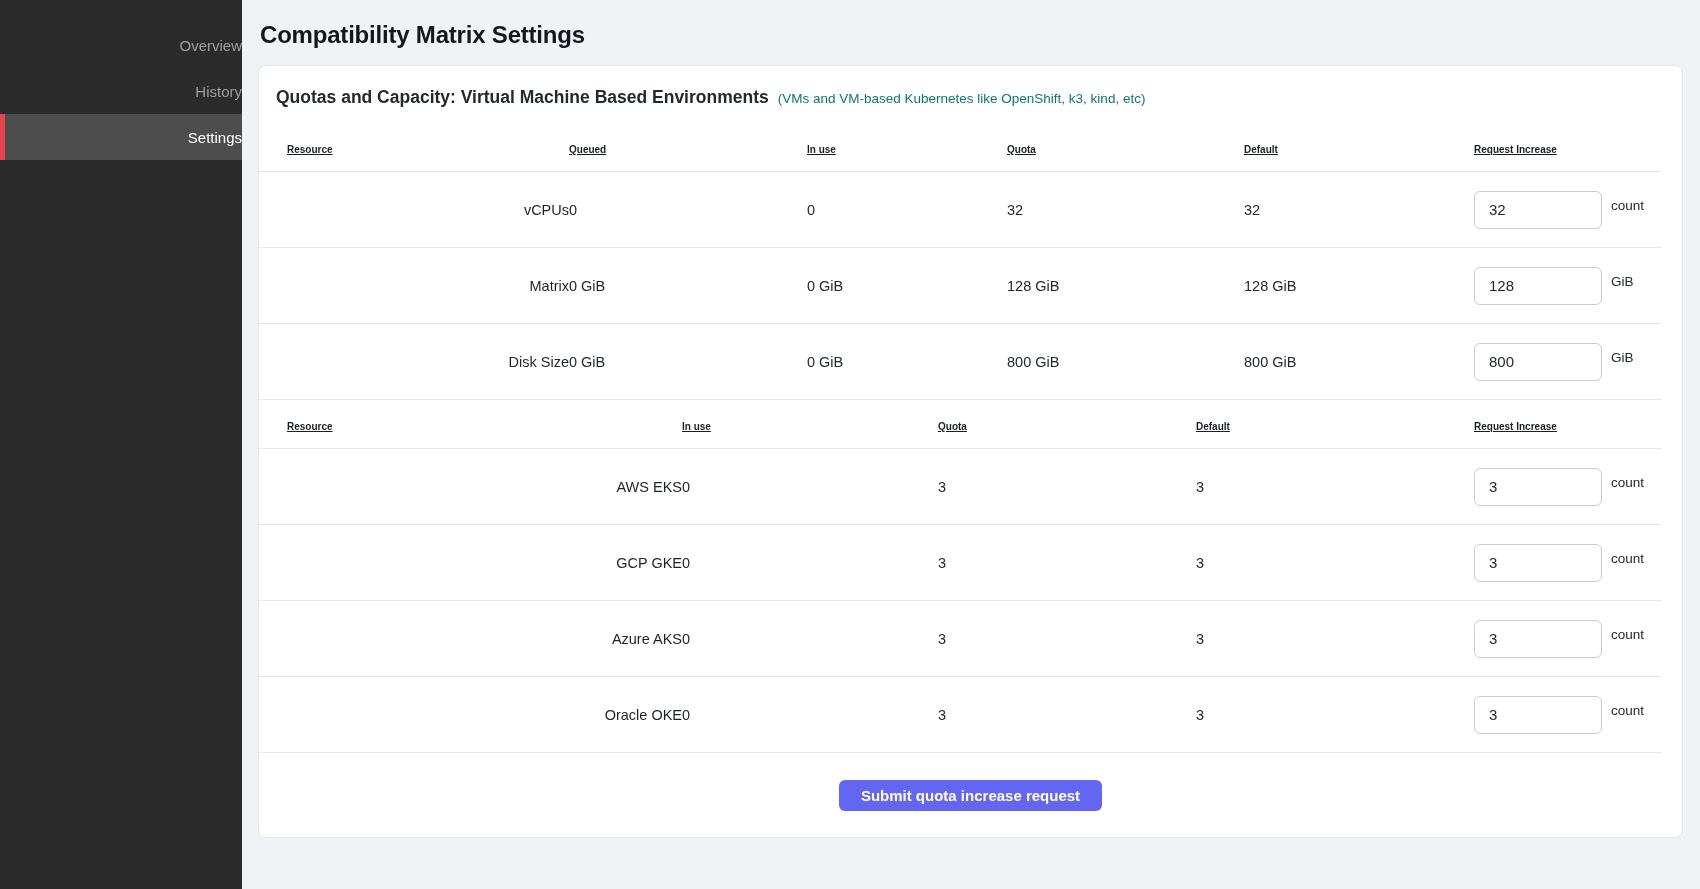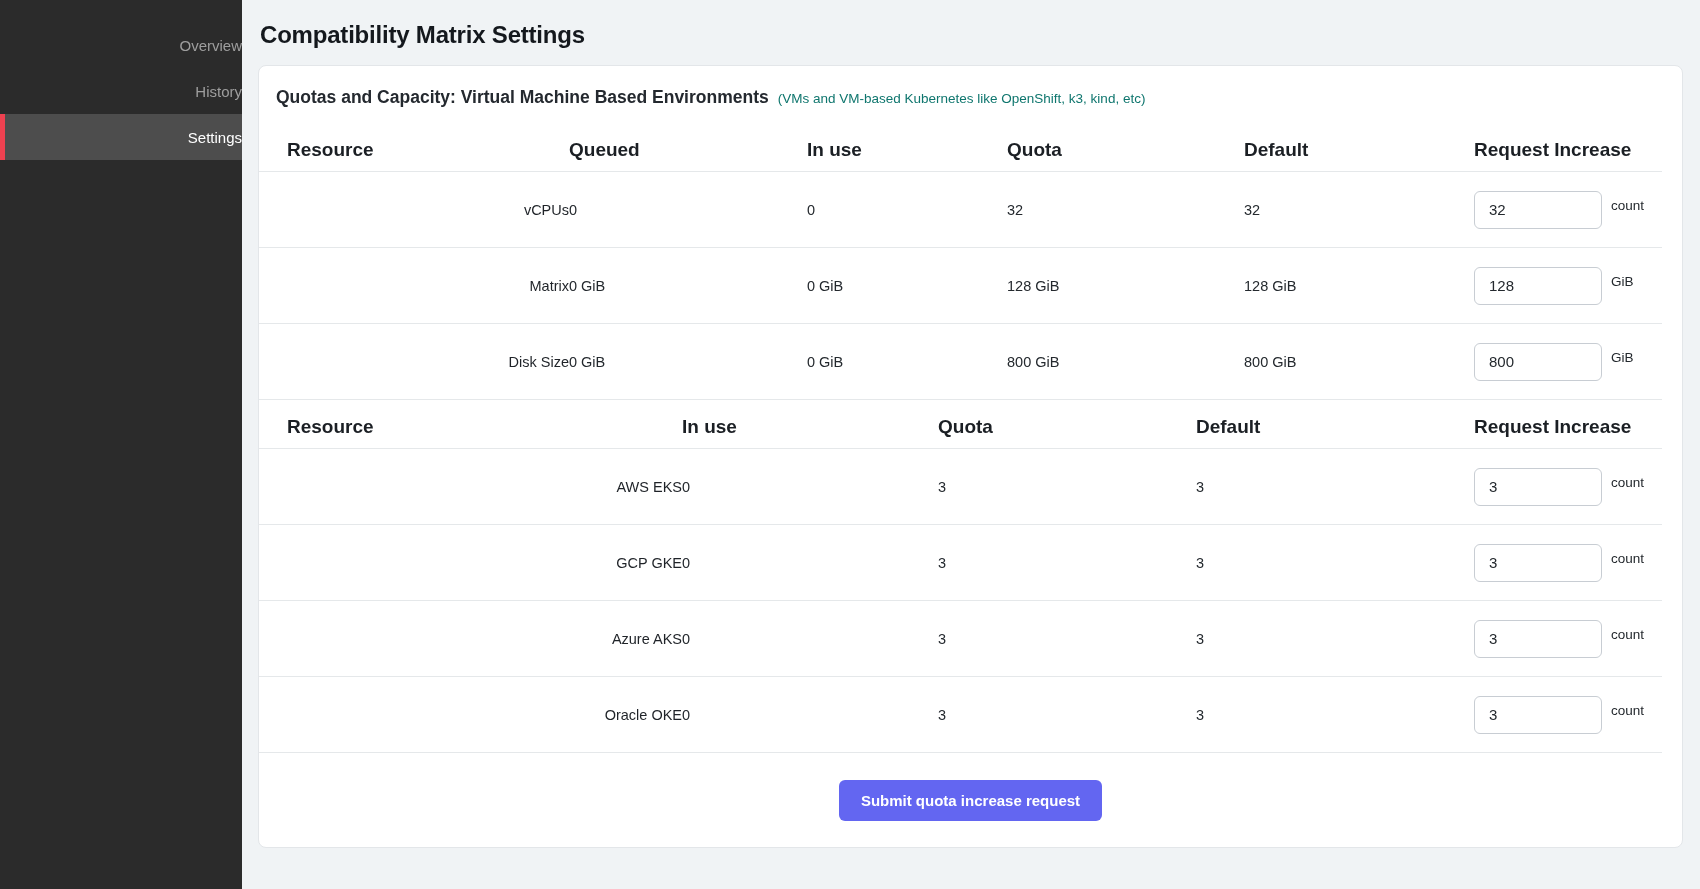--- a/index.html
+++ b/index.html
@@ -64,37 +64,37 @@
   .table{margin-right:20px;}
   .thead,.trow{display:grid;align-items:center;}
   .cols-6{grid-template-columns:310px 238px 200px 237px 230px 1fr;}
   .cols-5{grid-template-columns:423px 256px 258px 278px 1fr;}
   .thead{
     line-height:22px;padding-bottom:10px;
     border-bottom:1px solid var(--divider);
   }
   .section-0 .thead{margin-top:29px;}
   .section-1 .thead{margin-top:16px;}
-  .th{font-size:19px;font-weight:700;color:#1b1f24;}
+  .th{font-size:10px;font-weight:700;color:#1b1f24;text-decoration:underline;}
   .th:first-child{padding-left:28px;}
   .trow{height:76px;border-bottom:1px solid var(--divider);}
   .td{font-size:14.5px;color:#24292e;}
   .td.resource{padding-left:28px;font-weight:500;color:#1f2328;text-align:right;}
   .td.request{display:flex;align-items:center;gap:9px;}
   .req-input{
     width:128px;height:38px;
     border:1px solid #c8cdd3;border-radius:6px;
     padding:0 8px 0 14px;font-size:15px;color:#24292e;
     font-family:"Liberation Sans", sans-serif;background:#fff;outline:none;
   }
   .unit{font-size:13.5px;color:#24292e;position:relative;top:-4px;}
 
   .btn-row{display:flex;justify-content:center;margin-top:27px;}
   .submit-btn{
-    height:41px;padding:0 22px;border:none;border-radius:6px;
+    height:31px;padding:0 22px;border:none;border-radius:6px;
     background:var(--btn-bg);color:#ffffff;
     font-size:15px;font-weight:700;cursor:pointer;
     font-family:"Liberation Sans", sans-serif;
   }
 </style>
 </head>
 <body>
 
 <div class="app">
   <aside class="sidebar">

